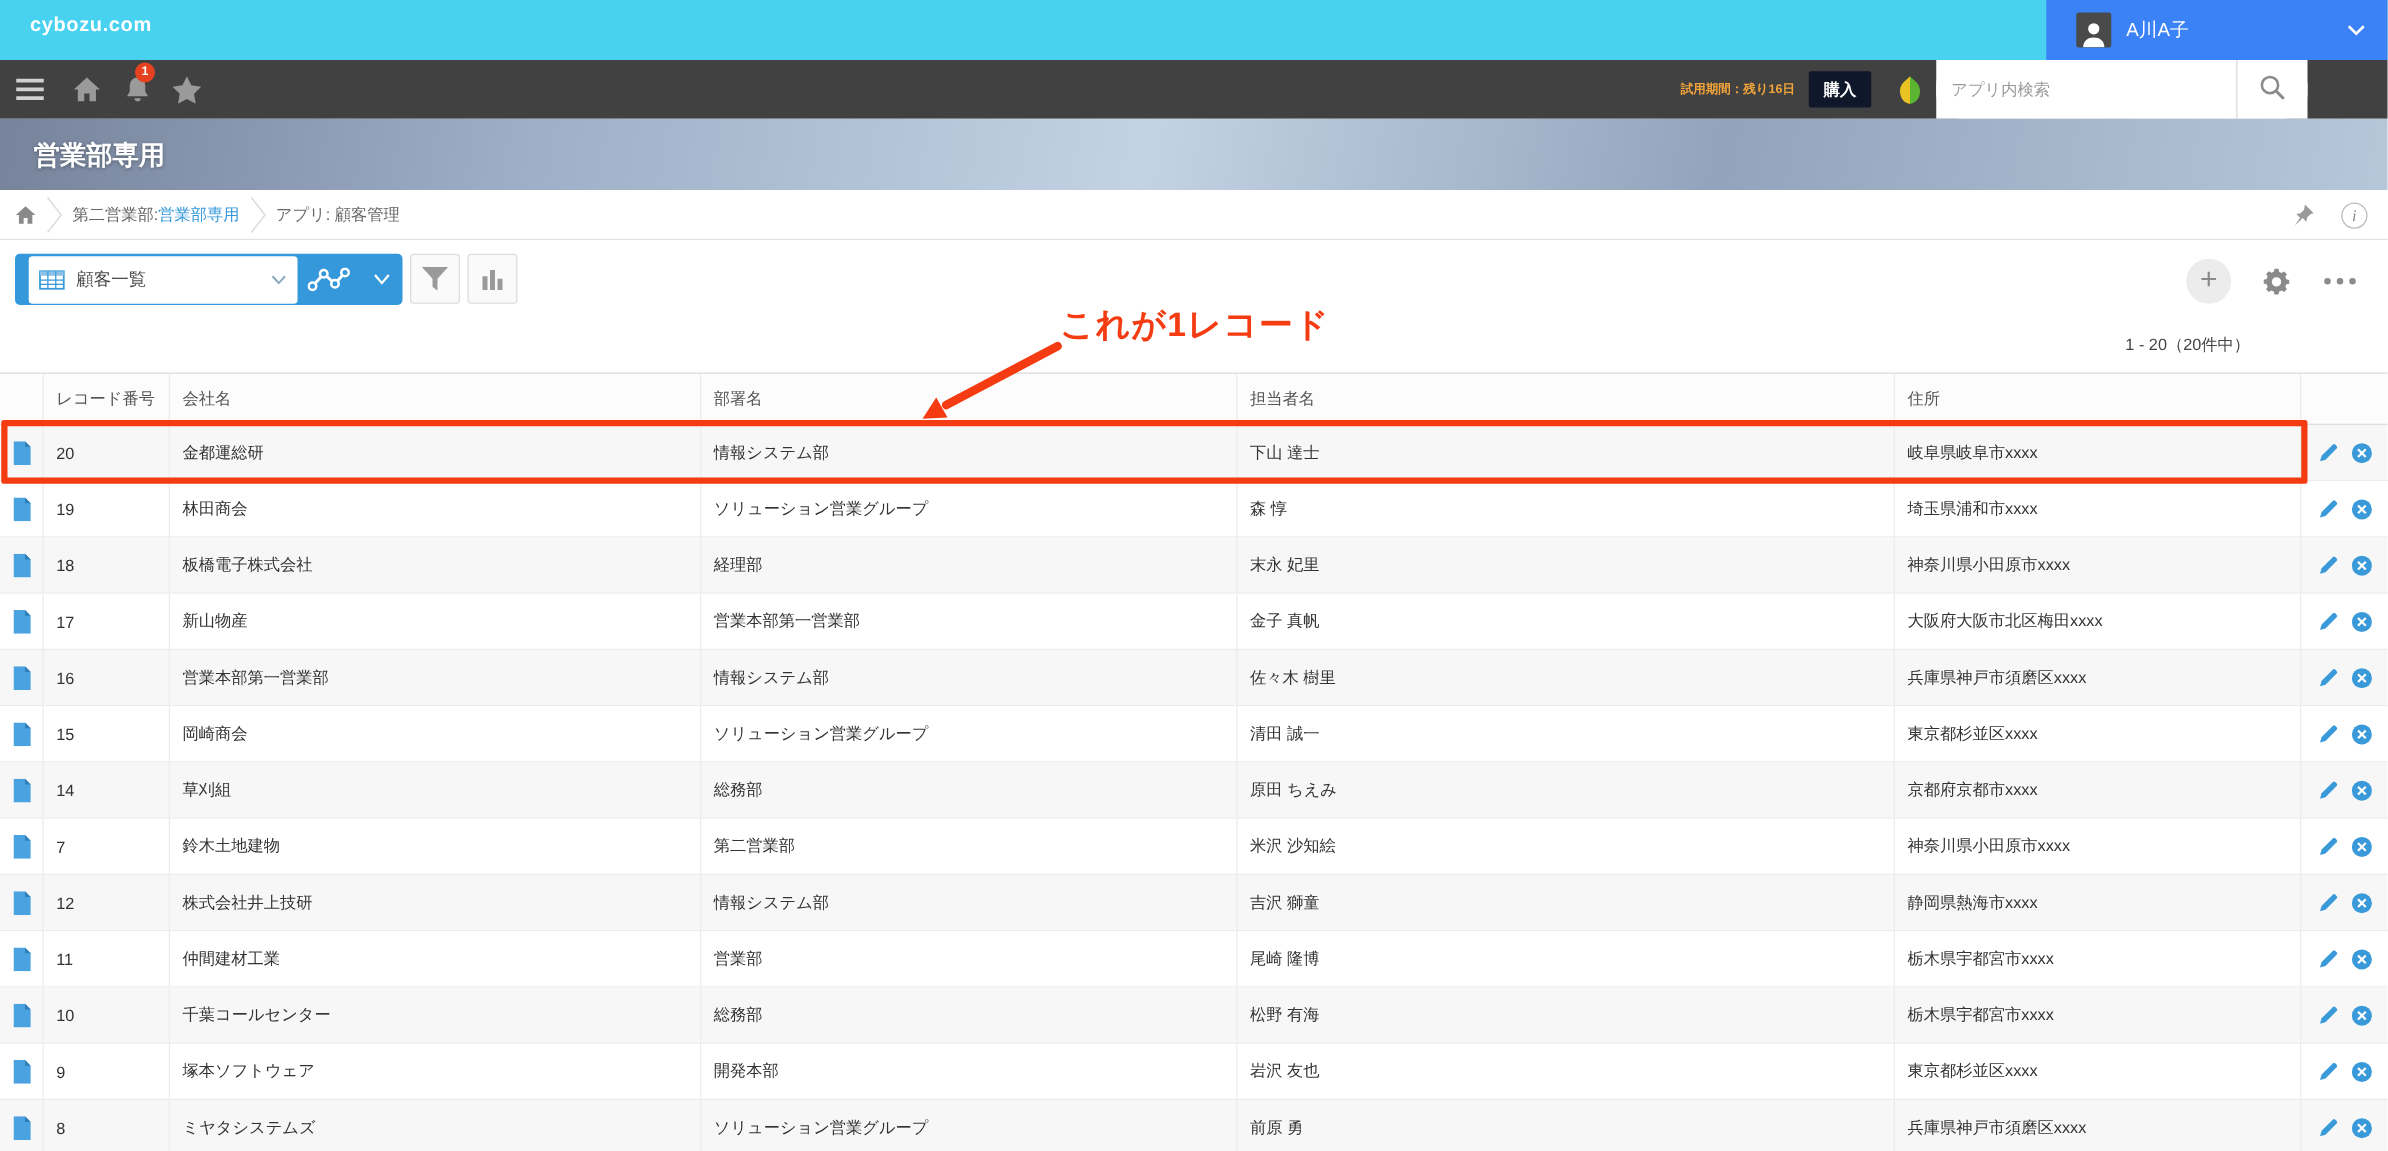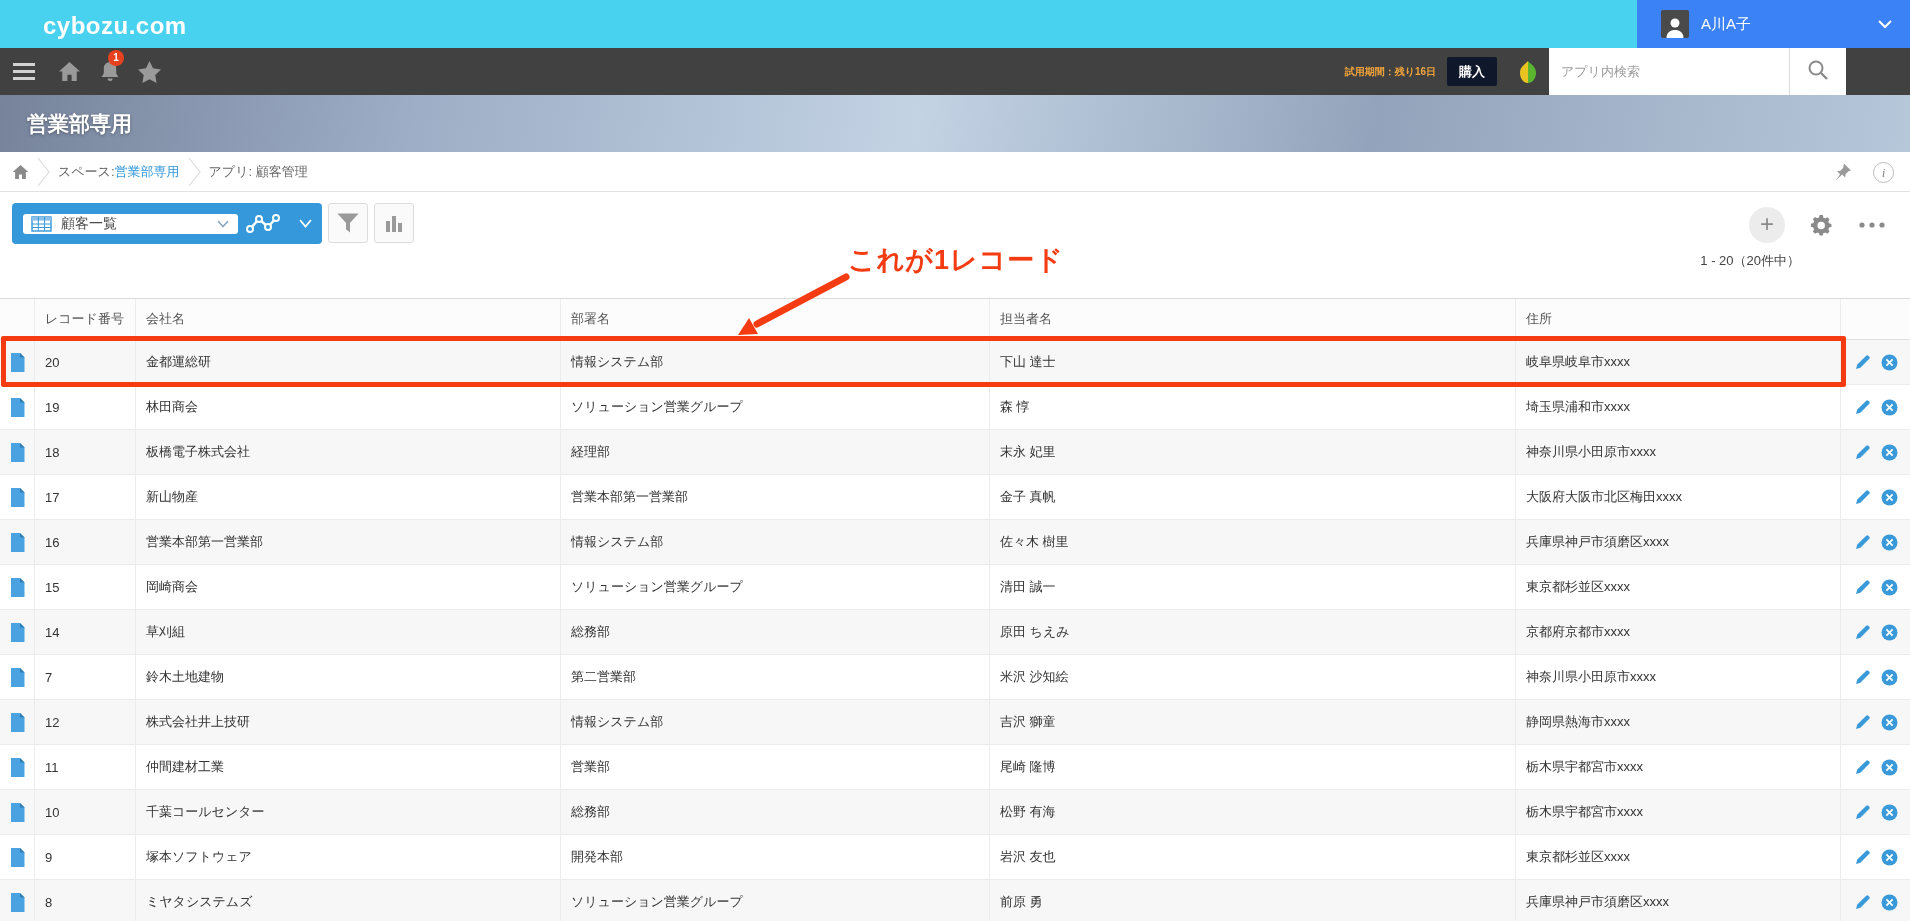--- a/index.html
+++ b/index.html
@@ -1,21 +1,21 @@
 <!DOCTYPE html>
 <html><head>
 <meta charset="utf-8">
 <style>
   * { margin:0; padding:0; box-sizing:border-box; }
   html,body { width:1910px; height:921px; overflow:hidden; background:#fff;
     font-family:"Liberation Sans","DejaVu Sans",sans-serif; }
 
   
   .topbar { position:absolute; left:0; top:0; width:1910px; height:48px; background:#48d2f0; }
-  .logo { position:absolute; left:43px; top:12px; color:#fff; font-size:24px; font-weight:bold; letter-spacing:.5px; }
+  .logo { position:absolute; left:24px; top:12px; color:#fff; font-size:16px; font-weight:bold; letter-spacing:.5px; }
   .user-area { position:absolute; right:0; top:0; width:273px; height:48px; background:#3b82f6;
     display:flex; align-items:center; cursor:pointer; }
   .avatar { width:28px; height:28px; margin-left:24px; background:#4a4a4a; border-radius:2px; display:flex; align-items:flex-end; justify-content:center; overflow:hidden; }
   .user-name { color:#fff; font-size:15px; margin-left:12px; flex:1; }
   .user-chevron { margin-right:18px; }
 
   
   .navbar { position:absolute; left:0; top:48px; width:1910px; height:47px; background:#414141; }
   .nav-icon { position:absolute; top:0; height:47px; display:flex; align-items:center; justify-content:center; cursor:pointer; }
   .hamburger { left:8px; width:32px; flex-direction:column; gap:4px; }
@@ -51,34 +51,34 @@
   .bc-sep { margin:0 8px; }
   .bc-text { font-size:13px; color:#666; }
   .bc-link { font-size:13px; color:#3498db; cursor:pointer; }
   .bc-right { position:absolute; right:16px; top:0; height:40px; display:flex; align-items:center; gap:22px; }
   .info-circle { width:21px; height:21px; border-radius:50%; border:1px solid #bbb; color:#8a8a8a; background:#fff;
     font-family:"Liberation Serif","DejaVu Serif",serif; font-style:italic; font-size:13px; text-align:center; line-height:19px; cursor:pointer; }
 
   
   .view-selector { position:absolute; left:12px; top:203px; width:310px; height:41px; background:#3498db;
     border-radius:4px; display:flex; align-items:center; }
-  .view-inner { width:215px; height:20px; margin-left:11px; background:#fff; border-radius:3px;
+  .view-inner { width:215px; height:38px; margin-left:11px; background:#fff; border-radius:3px;
     display:flex; align-items:center; cursor:pointer; }
   .view-inner .view-label { flex:1; font-size:14px; color:#4a4a4a; margin-left:9px; }
   .view-graph { flex:1; display:flex; align-items:center; justify-content:center; cursor:pointer; }
   .view-chevron { width:34px; display:flex; justify-content:center; cursor:pointer; }
   .tool-btn { position:absolute; top:203px; width:40px; height:40px; background:#fafafa; border:1px solid #dcdcdc;
     border-radius:3px; display:flex; align-items:center; justify-content:center; cursor:pointer; }
   .tb-filter { left:328px; }
   .tb-chart { left:374px; }
   .right-tools { position:absolute; right:24px; top:207px; display:flex; align-items:center; gap:24px; }
   .plus-circle { width:36px; height:36px; border-radius:50%; background:#ececec; color:#8a8a8a; font-size:24px;
     font-weight:300; text-align:center; line-height:33px; cursor:pointer; }
 
-  .pagination { position:absolute; right:110px; top:252px; font-size:13px; color:#444; }
+  .pagination { position:absolute; right:110px; top:267px; font-size:13px; color:#444; }
 
   
   .table { position:absolute; left:0; top:298px; width:1910px; }
   .thead { display:flex; height:42px; background:#fcfcfc; border-top:1px solid #dcdcdc; border-bottom:1px solid #e0e0e0; }
   .thead .cell { color:#555; }
   .trow { display:flex; height:45px; background:#fff; border-bottom:1px solid #ebebeb; cursor:pointer; }
   .trow.alt { background:#f7f7f7;text-align:center; }
   .cell { display:flex; align-items:center; padding:0 10px; font-size:13px; color:#333;
     border-right:1px solid #ececec; overflow:hidden; white-space:nowrap; }
   .col-icon { width:35px; padding:0; justify-content:center; }
@@ -172,21 +172,21 @@
 
 <div class="breadcrumb">
   <span class="bc-home">
     <svg width="17" height="16" viewBox="0 0 24 22">
         <path d="M12 1l11 10h-3.4v10h-5.4v-6.5H9.8V21H4.4V11H1z" fill="#8a8a8a"></path>
       </svg>
   </span>
   <svg class="bc-sep" width="13" height="30" viewBox="0 0 13 30">
       <polyline points="1,1 12,15 1,29" fill="none" stroke="#dcdcdc" stroke-width="1.2"></polyline>
     </svg>
-  <span class="bc-text">スペース: </span>
+  <span class="bc-text">第二営業部: </span>
   <span class="bc-link">営業部専用</span>
   <svg class="bc-sep" width="13" height="30" viewBox="0 0 13 30">
       <polyline points="1,1 12,15 1,29" fill="none" stroke="#dcdcdc" stroke-width="1.2"></polyline>
     </svg>
   <span class="bc-text">アプリ: 顧客管理</span>
   <div class="bc-right">
     <svg width="17" height="18" viewBox="0 0 18 18">
         <path fill="#9a9a9a" d="M10.5 0l7.5 7.5-2.6.7-3 3-.6 3.6-3.2-3.2L2 18l4.4-6.6L3.2 8.2 6.8 7.6l3-3z"></path>
       </svg>
     <div class="info-circle">i</div>

